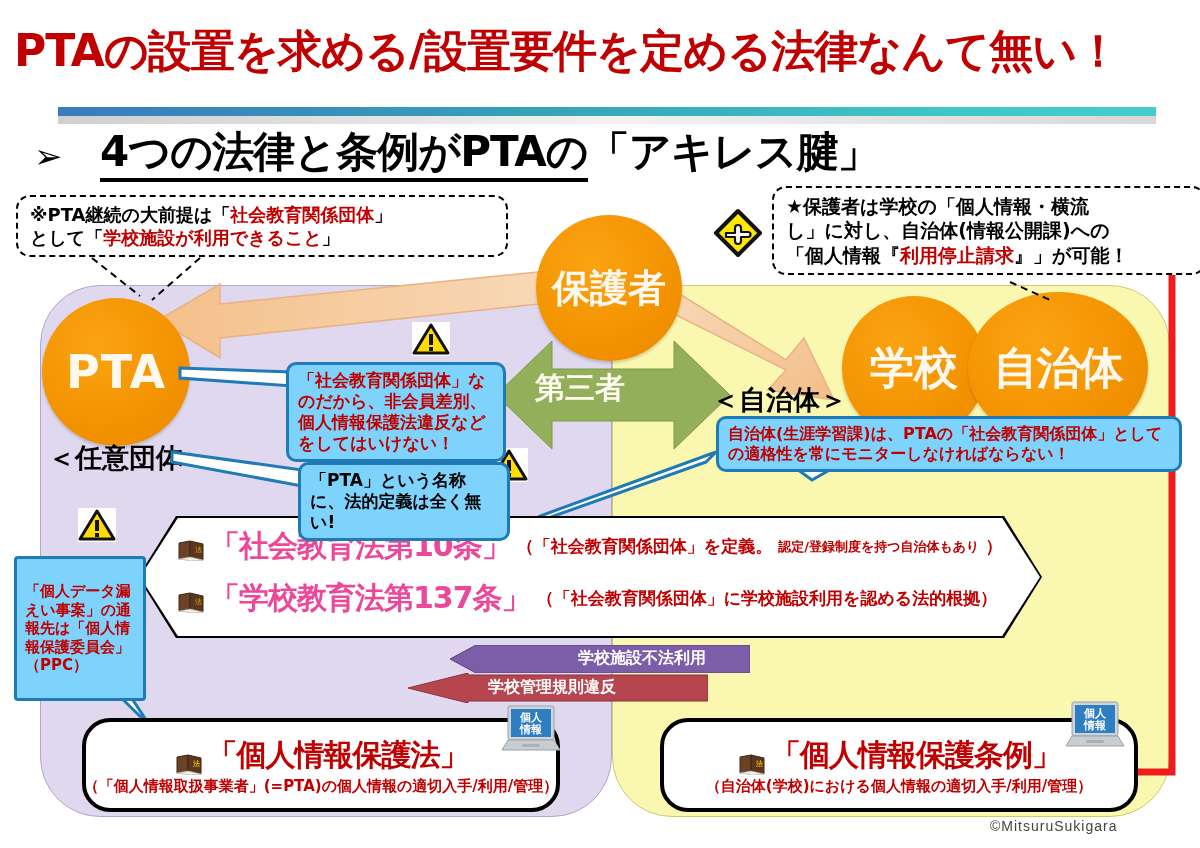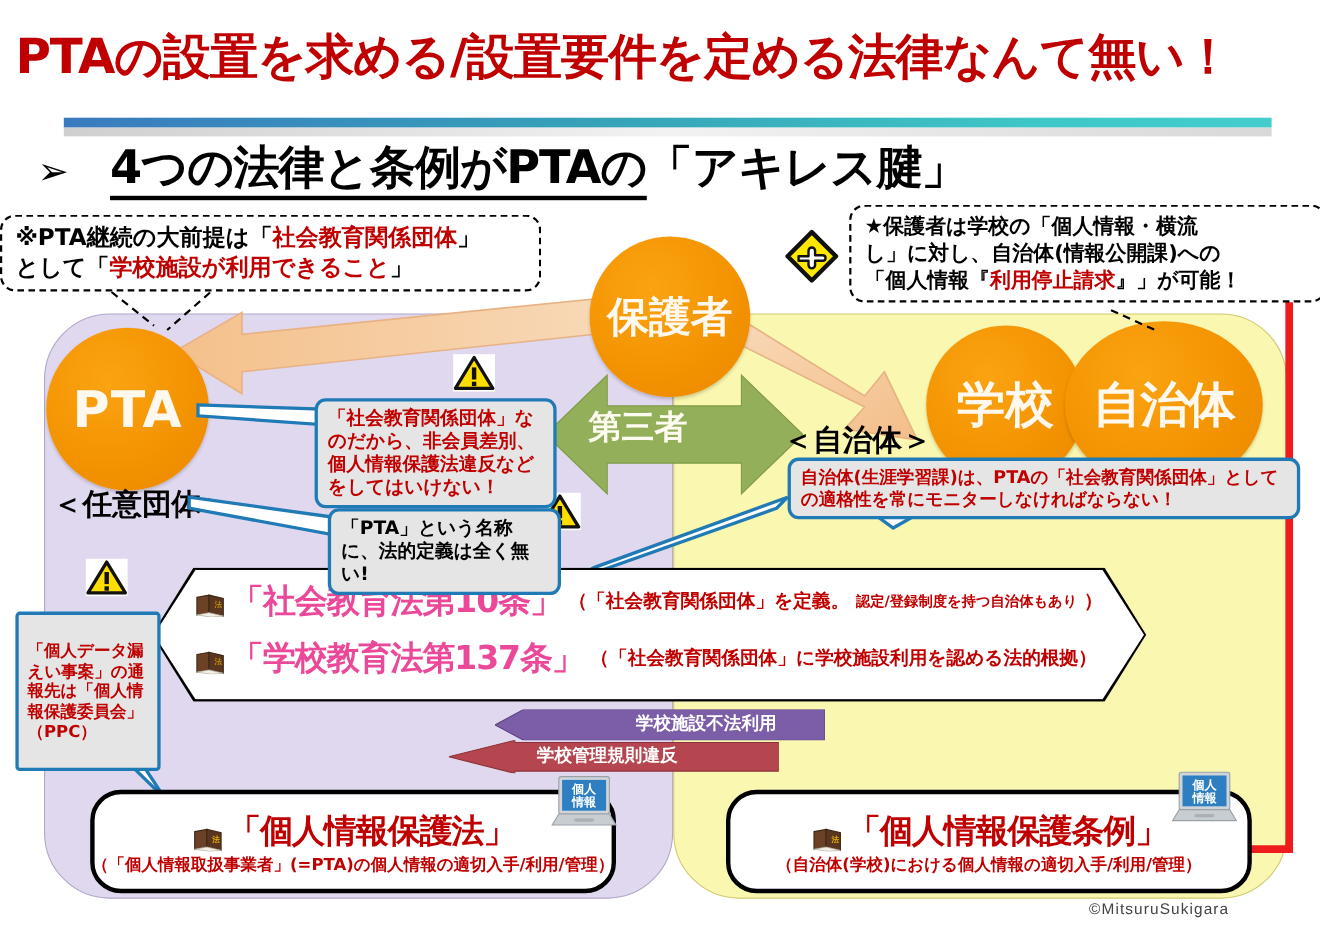--- a/index.html
+++ b/index.html
@@ -73,27 +73,27 @@
   }
   #label-nini{left:48px;top:440px;}
   #label-jichitai{left:712px;top:382px;}
 
   
   .callout-dashed{
     position:absolute;background:#fff;border:2px dashed #000;border-radius:14px;
     padding:6px 12px;font-weight:bold;color:#000;line-height:1.28;
     font-family:"DejaVu Sans","Liberation Sans",sans-serif;
   }
-  #callout-tl{left:0;top:195px;width:464px;font-size:21px;text-align:left;}
+  #callout-tl{left:16px;top:195px;width:464px;font-size:18px;text-align:left;}
   #callout-tr{left:772px;top:186px;width:406px;font-size:19px;text-align:left;}
   .red{color:#C00000;}
 
   
   .callout-blue{
-    position:absolute;background:#e5e5e5;border:3px solid #1F7AB5;border-radius:10px;
+    position:absolute;background:#7dd3fc;border:3px solid #1F7AB5;border-radius:10px;
     padding:5px 9px;color:#C00000;font-weight:bold;line-height:1.24;
     font-family:"DejaVu Sans","Liberation Sans",sans-serif;
   }
   #cb-shakai{left:286px;top:362px;width:196px;font-size:17px;}
   #cb-pta-name{left:298px;top:462px;width:188px;font-size:17px;color:#000;}
   #cb-jichitai{left:716px;top:416px;width:442px;font-size:16px;}
   #cb-ppc{left:14px;top:556px;width:110px;font-size:15px;border-radius:4px;padding:23px 8px;}
 
   
   #hex-laws{

